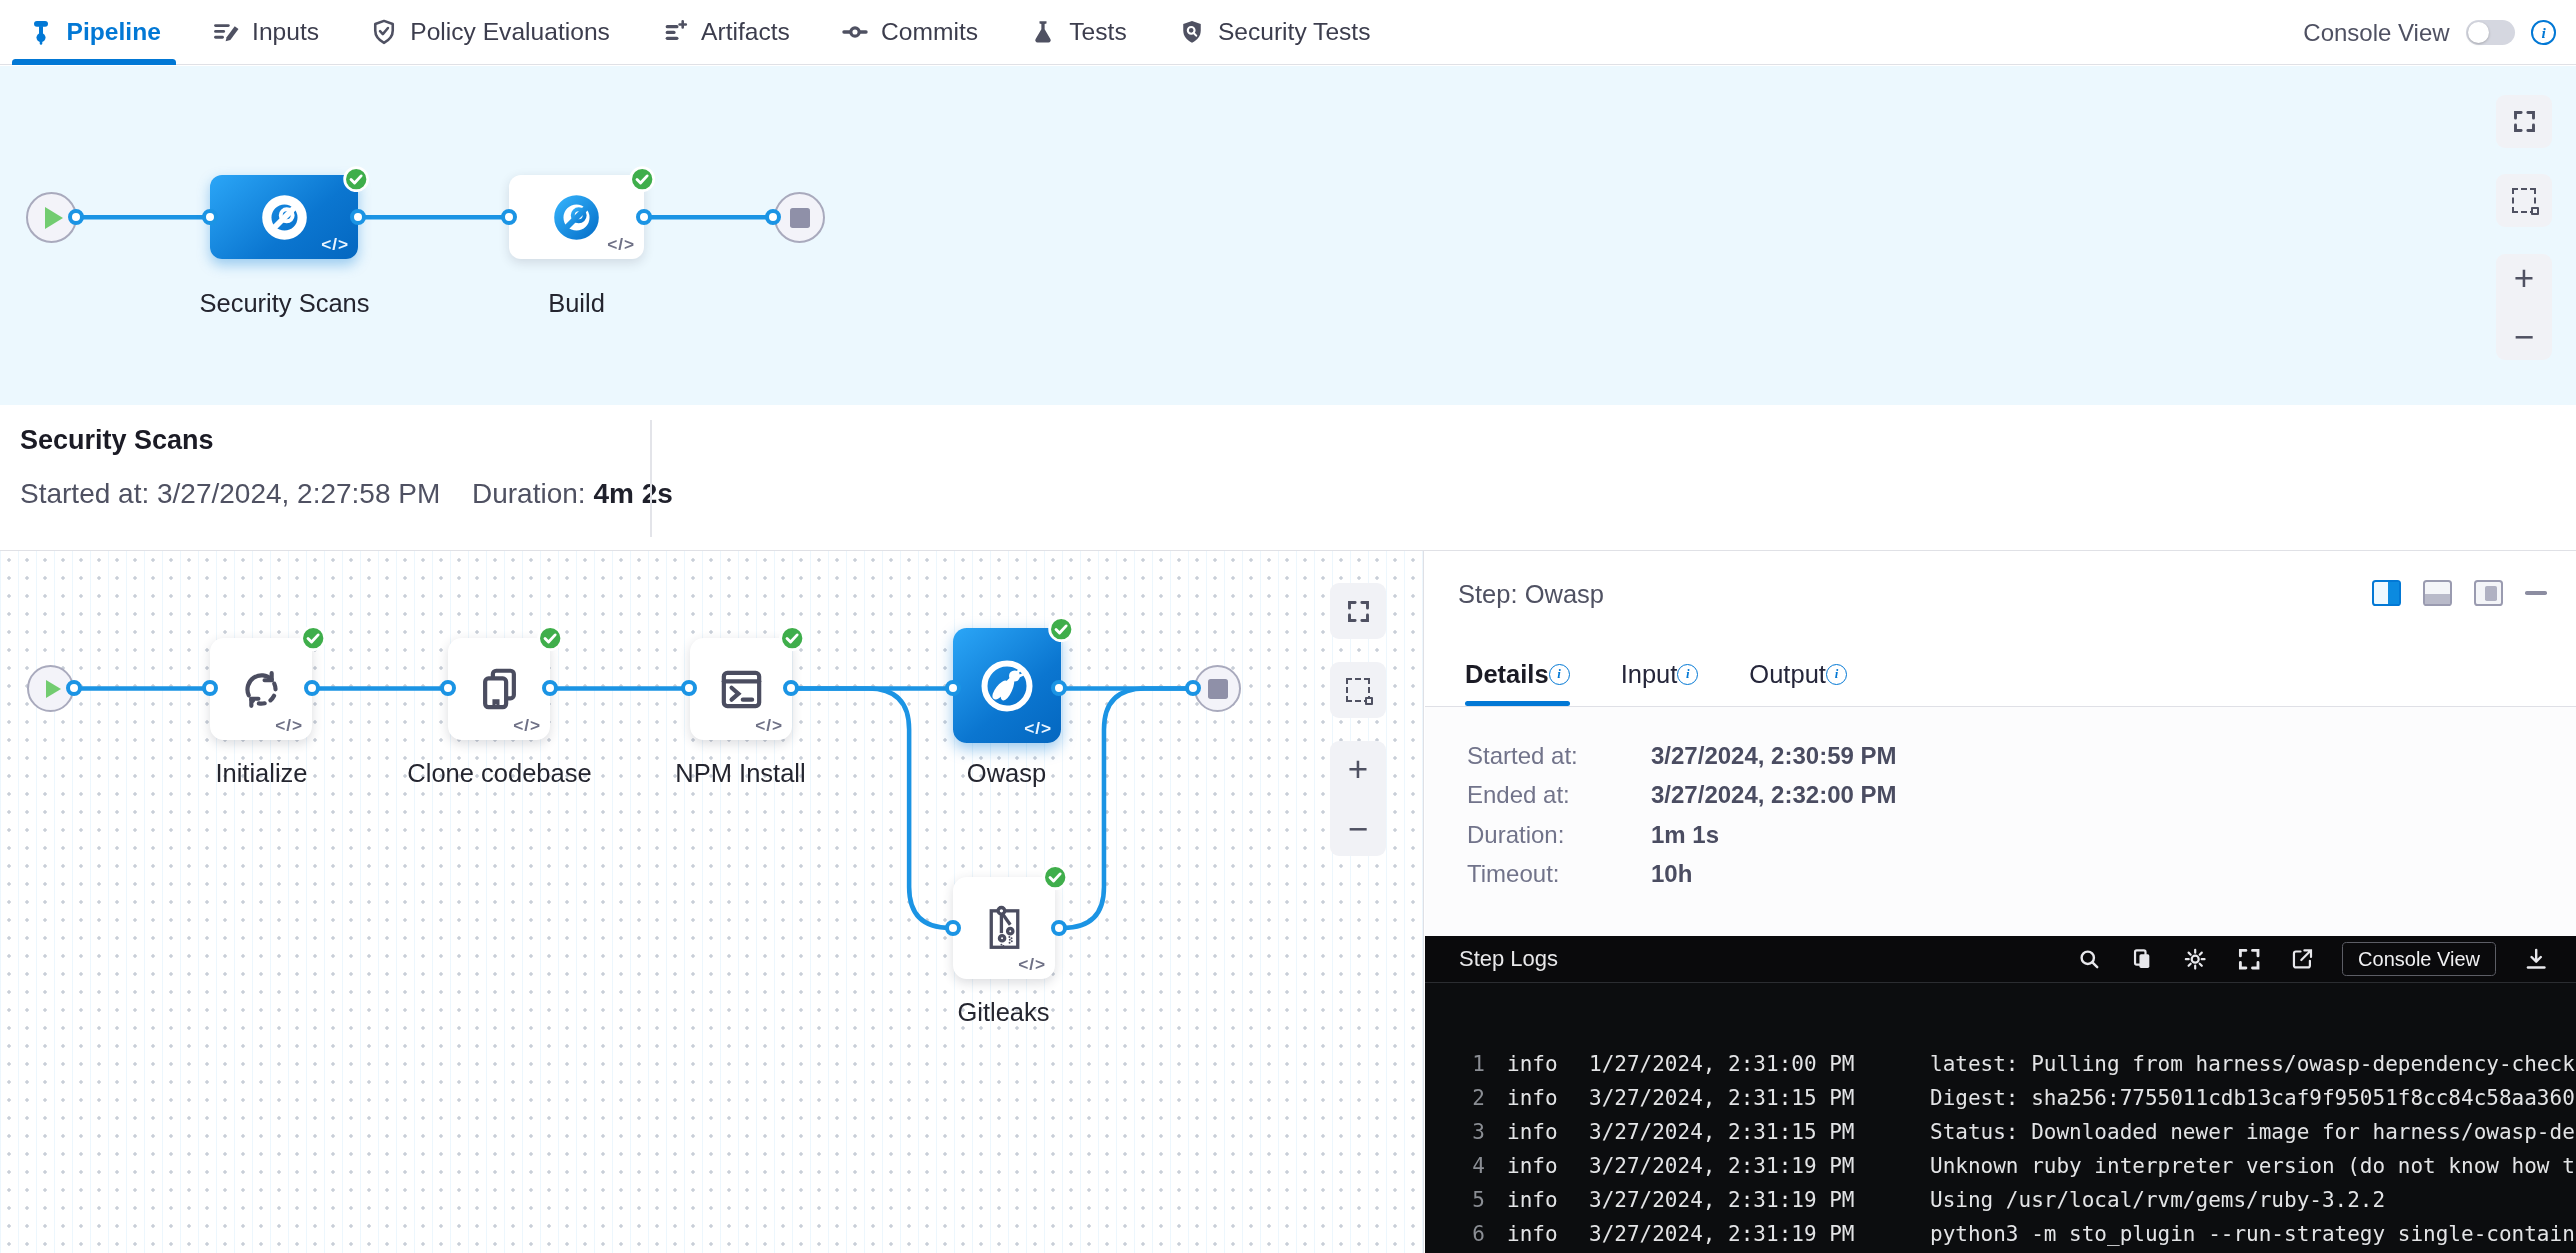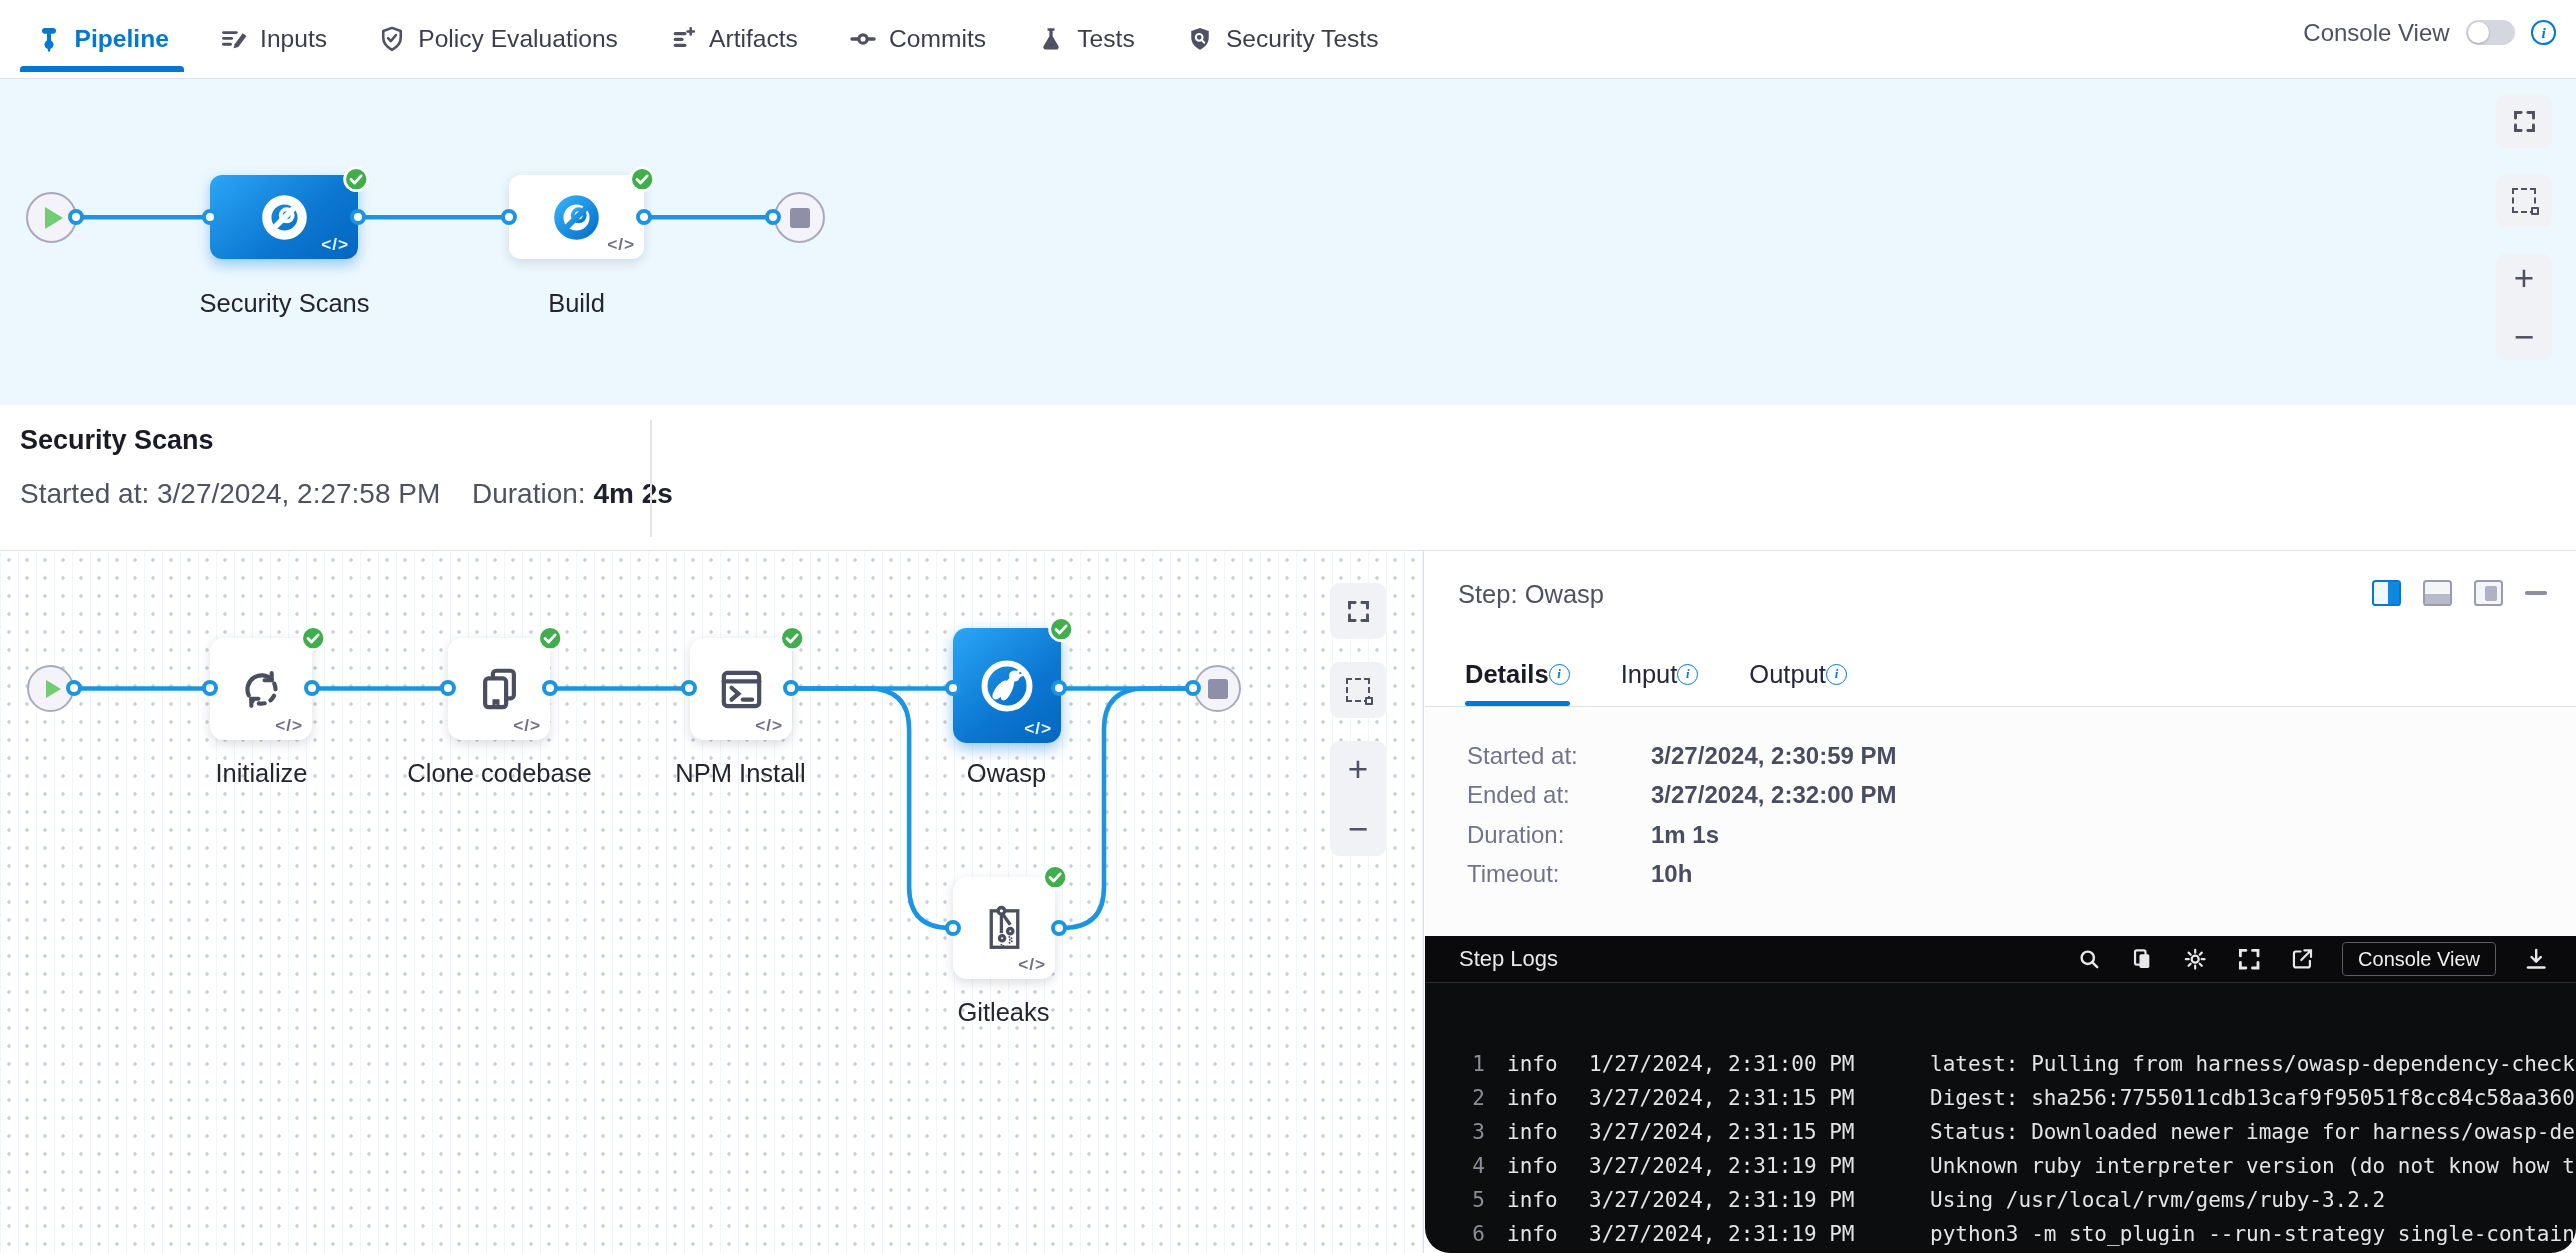--- a/index.html
+++ b/index.html
@@ -1,21 +1,21 @@
 <!DOCTYPE html>
 <html style="font-size:14.6px"><head>
 <meta charset="utf-8">
 <style>
   * { margin:0; padding:0; box-sizing:border-box; }
   html,body { width:2576px; height:1253px; overflow:hidden; background:#fff;
     font-family:"Liberation Sans", sans-serif; color:#1c1c28; }
 
   
-  #topnav { position:absolute; left:0; top:0; width:2576px; height:79px; background:#fff;
-    border-bottom:0.9px solid #e0e1e6; display:flex; align-items:center; padding-left:20px; z-index:5;}
+  #topnav { position:absolute; left:0; top:0; width:2576px; height:65px; background:#fff;
+    border-bottom:0.9px solid #e0e1e6; display:flex; align-items:center; padding-left:12px; z-index:5;}
   .nav-tab { position:relative; height:65px; display:flex; align-items:center; gap:12px;
     padding:0 14.6px; margin-right:22px; font-size:24.6px; color:#3c3d4d; font-weight:500; cursor:pointer;}
   .nav-tab svg { width:28px; height:28px; }
   .nav-tab.active { color:#0278d5; font-weight:700; }
   .nav-tab.active .underline { position:absolute; left:0; right:0; bottom:0; height:5.5px;
     border-radius:3.6px 3.6px 0 0; background:#0278d5; }
   #nav-right { position:absolute; right:20px; top:0; height:65px; display:flex; align-items:center; gap:16.4px; }
   #console-view-label { font-size:24px; color:#4f5162; }
   .toggle { width:49px; height:24.6px; border-radius:12.8px; background:#d5d7e0; position:relative; cursor:pointer; }
   .toggle .knob { position:absolute; left:1.8px; top:1.8px; width:21px; height:21px; border-radius:50%;
@@ -94,21 +94,21 @@
     background:#0278d5; }
   .ptab .info-ring { width:21px; height:21px; border-width:1.8px; font-size:12.8px; }
   #panel-tabs-border { position:absolute; left:0; top:155px; width:1151px; height:0.9px; background:#dfe0e6; }
 
   #panel-details { position:absolute; left:0; top:156px; width:1151px; height:230px; background:#fcfcfd; }
   .detail-row { position:absolute; left:42px; height:29px; display:flex; }
   .detail-label { width:184px; font-size:24px; color:#71738a; }
   .detail-value { font-size:24px; font-weight:700; color:#4a4c61; }
 
   
-  #step-logs { position:absolute; left:0; top:385px; width:1151px; height:317px; background:#0c0d0f;border-radius:25px; }
+  #step-logs { position:absolute; left:0; top:385px; width:1151px; height:317px; background:#0c0d0f; }
   #logs-toolbar { position:absolute; left:0; top:0; width:1151px; height:47px; background:#0a0a0c;
     border-bottom:1.8px solid #2b2d31; display:flex; align-items:center; padding:0 27px 0 34px; }
   #logs-title { font-size:22px; color:#e8e8ea; }
   #logs-actions { margin-left:auto; display:flex; align-items:center; gap:27px; }
   #logs-actions svg { width:26.4px; height:26.4px; cursor:pointer; }
   #console-view-btn { border:1.8px solid #5d5e66; border-radius:4.6px; color:#f0f0f2; font-size:20px;
     padding:4.6px 14.6px; background:transparent; cursor:pointer; font-family:"Liberation Sans",sans-serif; }
   #log-lines { position:absolute; left:0; top:49px; right:0; bottom:0; overflow:hidden;
     padding:62px 0 0 33px; font-family:"DejaVu Sans Mono", monospace; font-size:21px; line-height:34px;
     color:#e3e4e6; white-space:nowrap; }

